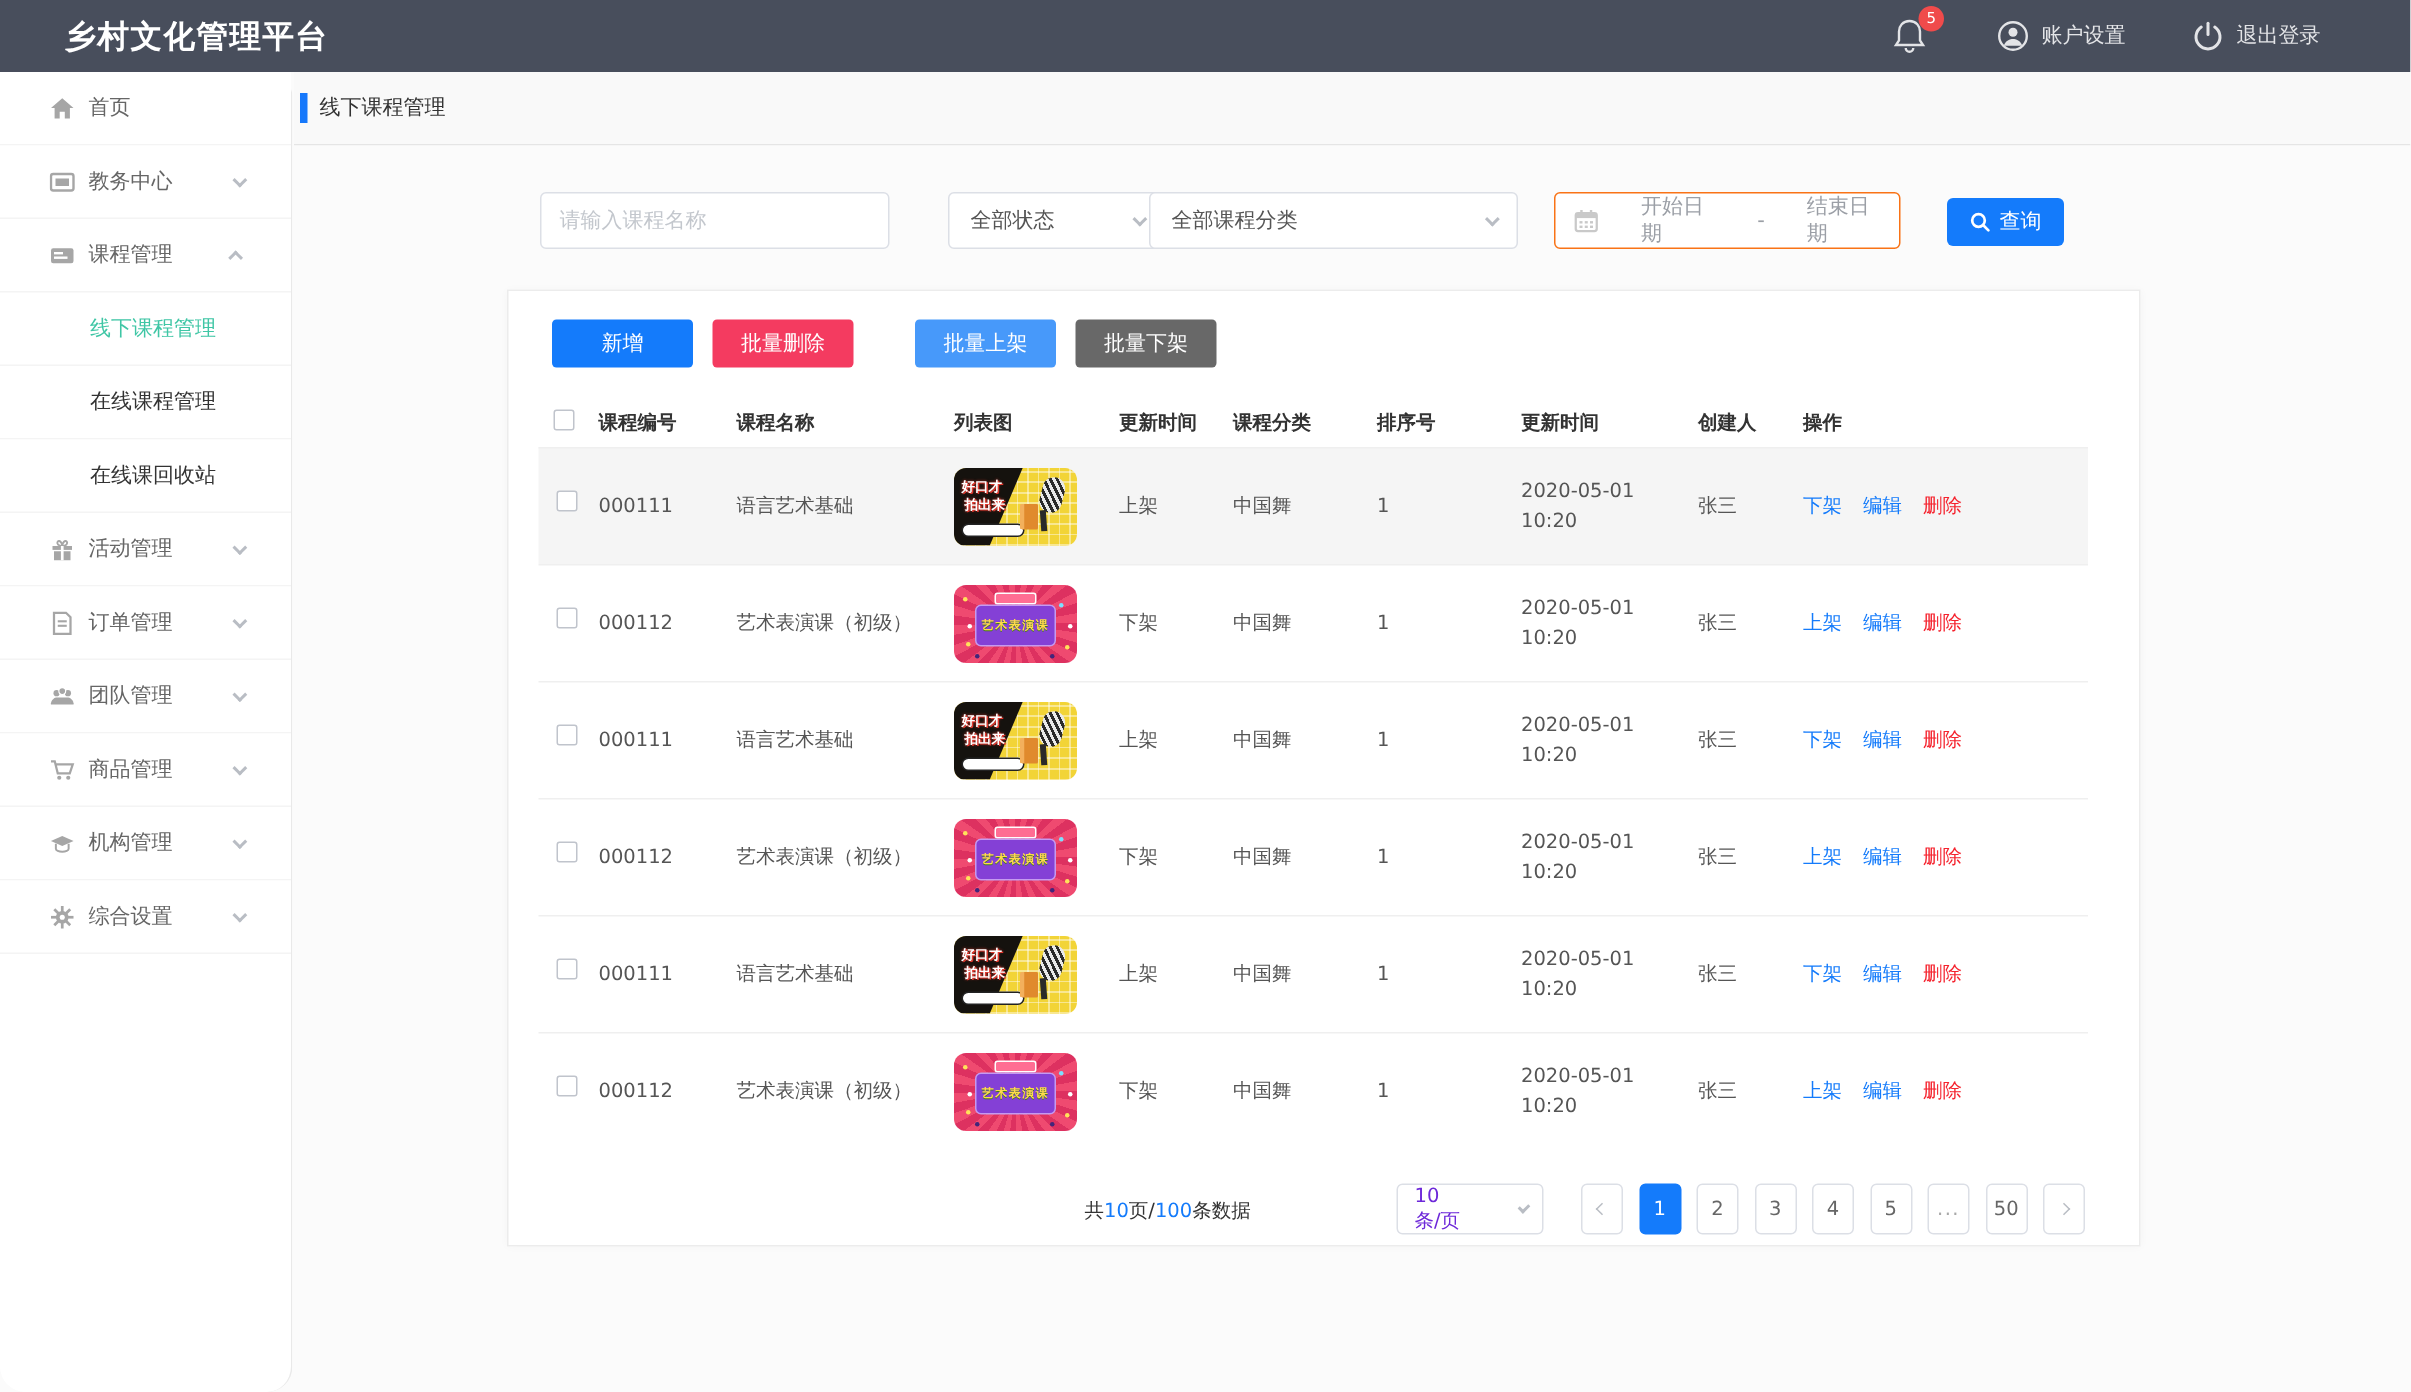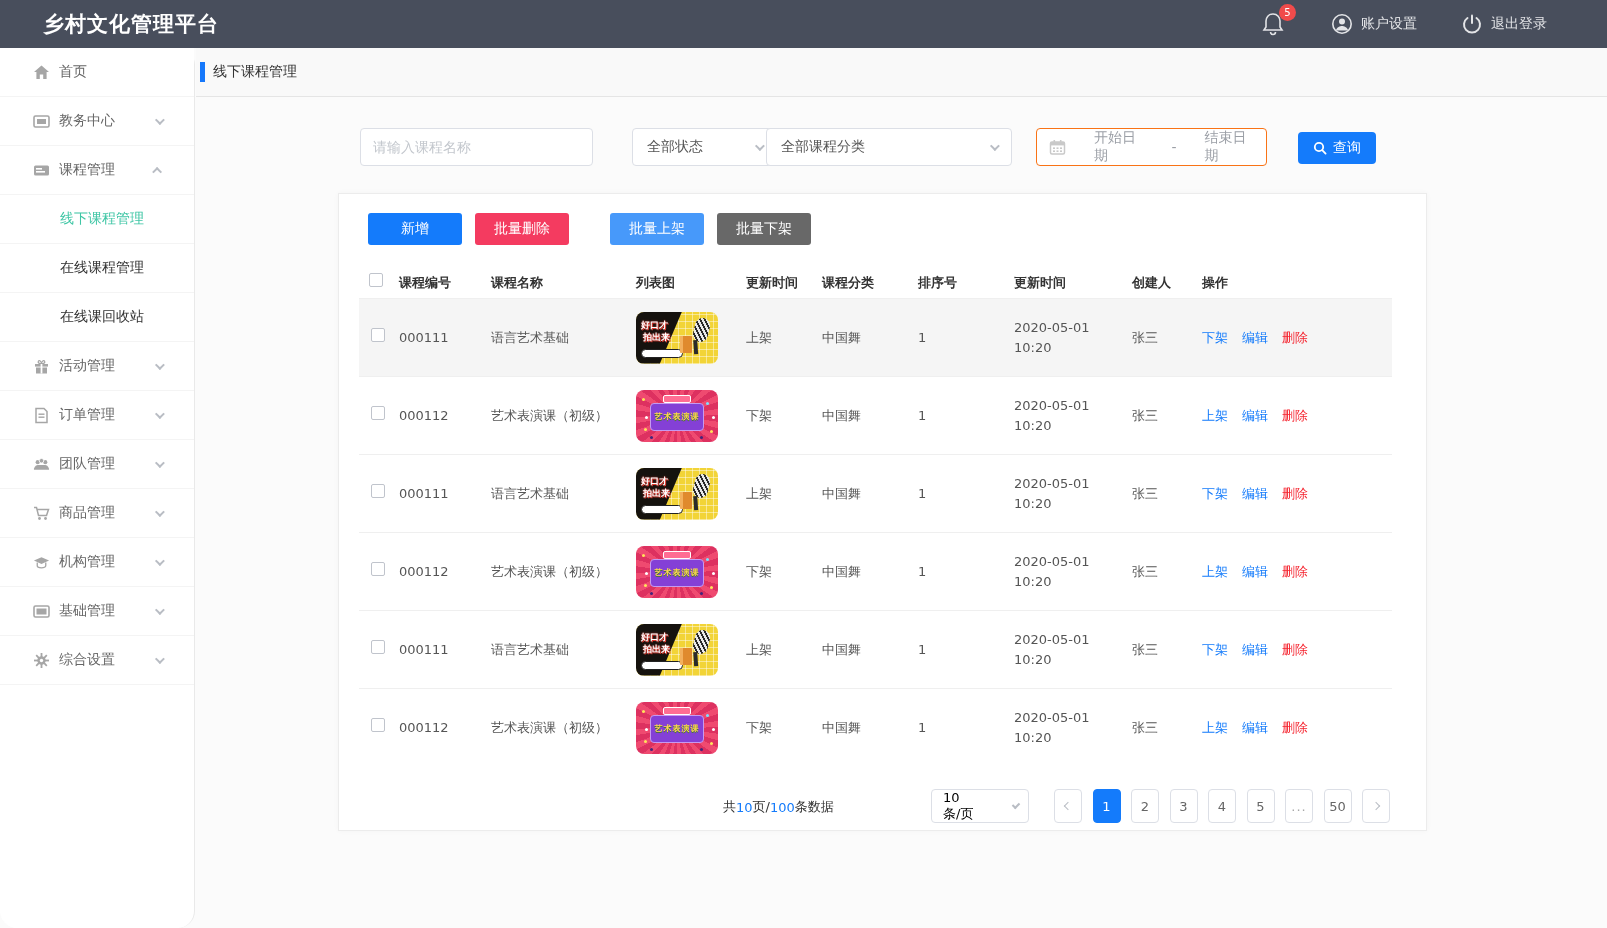--- a/index.html
+++ b/index.html
@@ -80,21 +80,21 @@
   .thumb-b { background:repeating-conic-gradient(from 8deg at 50% 50%, #ef4a70 0 9deg, #dd3160 9deg 18deg); }
   .thumb-b .box { position:absolute; left:14px; top:13px; width:54px; height:28px; background:#8440d6; border:1px solid #c59af0; border-radius:4px; display:flex; align-items:center; justify-content:center; }
   .thumb-b .box span { font-size:8px; font-weight:bold; color:#ffd94d; text-shadow:0 1px 0 #3f7a1e; letter-spacing:1px; white-space:nowrap; }
   .thumb-b .tag { position:absolute; left:27px; top:5px; width:28px; height:8px; background:#ff6d93; border:1px solid #fff; border-radius:2px; }
   .thumb-b .confetti { position:absolute; left:6px; top:8px; width:3px; height:3px; border-radius:50%; background:#ffe25a;
       box-shadow:2px 30px 0 #ffe25a, 64px 4px 0 #7ce0ff, 68px 32px 0 #ffe25a, 58px 38px 0 #43257a, 8px 38px 0 #43257a, 3px 18px 0 #ffffff, 70px 18px 0 #ffffff; }
 
   
   .total { position:absolute; left:384px; top:596px; height:34px; display:flex; align-items:center; font-size:13px; color:#333; }
   .total .num { color:#147bfb; }
-  .pagesize { position:absolute; left:592px; top:595px; width:98px; height:34px; border:1px solid #dcdfe6; border-radius:4px; background:#fff; display:flex; align-items:center; justify-content:space-between; padding:1px 11px; font-size:13px; color:#000000; cursor:pointer;gap:36px; }
+  .pagesize { position:absolute; left:592px; top:595px; width:98px; height:34px; border:1px solid #dcdfe6; border-radius:4px; background:#fff; display:flex; align-items:center; justify-content:space-between; padding:1px 11px; font-size:13px; color:#6d28d9; cursor:pointer;gap:36px; }
   .pager { position:absolute; left:715px; top:595px; display:flex; gap:10.5px; }
   .pbtn { width:28px; height:34px; border:1px solid #dcdfe6; border-radius:4px; background:#fff; color:#666; font-size:13px; display:flex; align-items:center; justify-content:center; cursor:pointer; }
   .pbtn.active { background:#147bfb; border-color:#147bfb; color:#fff; }
   .pbtn.ellipsis { color:#a8a8a8; letter-spacing:1px; }
   .pchev { width:6px; height:6px; border-right:1.5px solid #b9bdc4; border-bottom:1.5px solid #b9bdc4; display:inline-block; }
   .pchev.left { transform:rotate(135deg); }
   .pchev.right { transform:rotate(-45deg); }
 
   svg { display:block; }
 </style>
@@ -235,30 +235,20 @@
       <span class="ico">
         <svg width="18" height="17" viewBox="0 0 18 17">
             <path d="M9 3 L17 6.5 L9 10 L1 6.5 Z" fill="#a6a6a6"></path>
             <path d="M4.5 8.5 L4.5 12 C4.5 13.2 6.5 14.2 9 14.2 C11.5 14.2 13.5 13.2 13.5 12 L13.5 8.5" fill="none" stroke="#a6a6a6" stroke-width="1.4"></path>
           </svg>
       </span>
       <span>机构管理</span>
       <span class="chev down"></span>
     </div>
 
-    <div class="side-item">
-      <span class="ico">
-        <svg width="17" height="17" viewBox="0 0 17 17">
-            <rect x="1" y="3" width="15" height="11" rx="1.5" fill="none" stroke="#a6a6a6" stroke-width="1.6"></rect>
-            <rect x="3.5" y="5.5" width="10" height="6" fill="#a6a6a6"></rect>
-          </svg>
-      </span>
-      <span>基础管理</span>
-      <span class="chev down"></span>
-    </div>
 
     <div class="side-item">
       <span class="ico">
         <svg width="17" height="17" viewBox="0 0 17 17">
           <g fill="#a6a6a6">
             <rect x="7.6" y="1" width="1.8" height="4"></rect>
               <rect x="7.6" y="12" width="1.8" height="4"></rect>
             <rect x="7.6" y="1" width="1.8" height="4" transform="rotate(45 8.5 8.5)"></rect>
               <rect x="7.6" y="12" width="1.8" height="4" transform="rotate(45 8.5 8.5)"></rect>
             <rect x="7.6" y="1" width="1.8" height="4" transform="rotate(90 8.5 8.5)"></rect>

